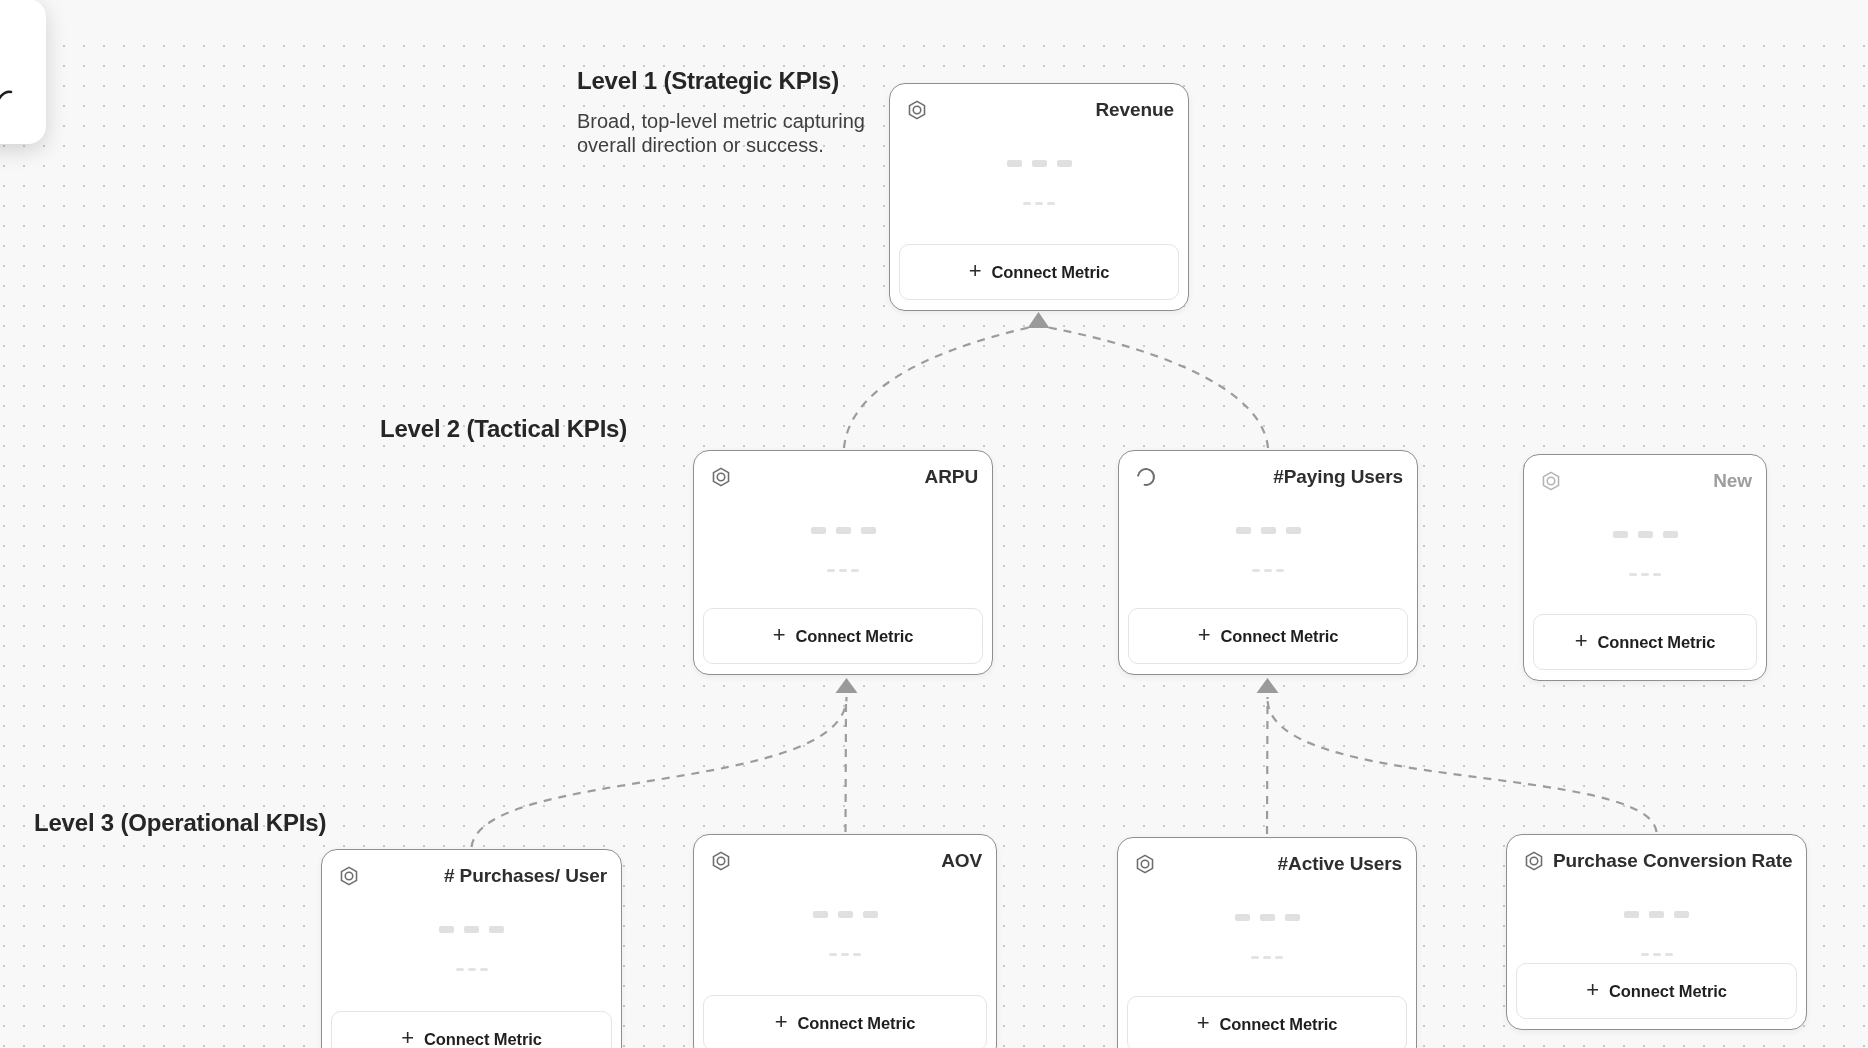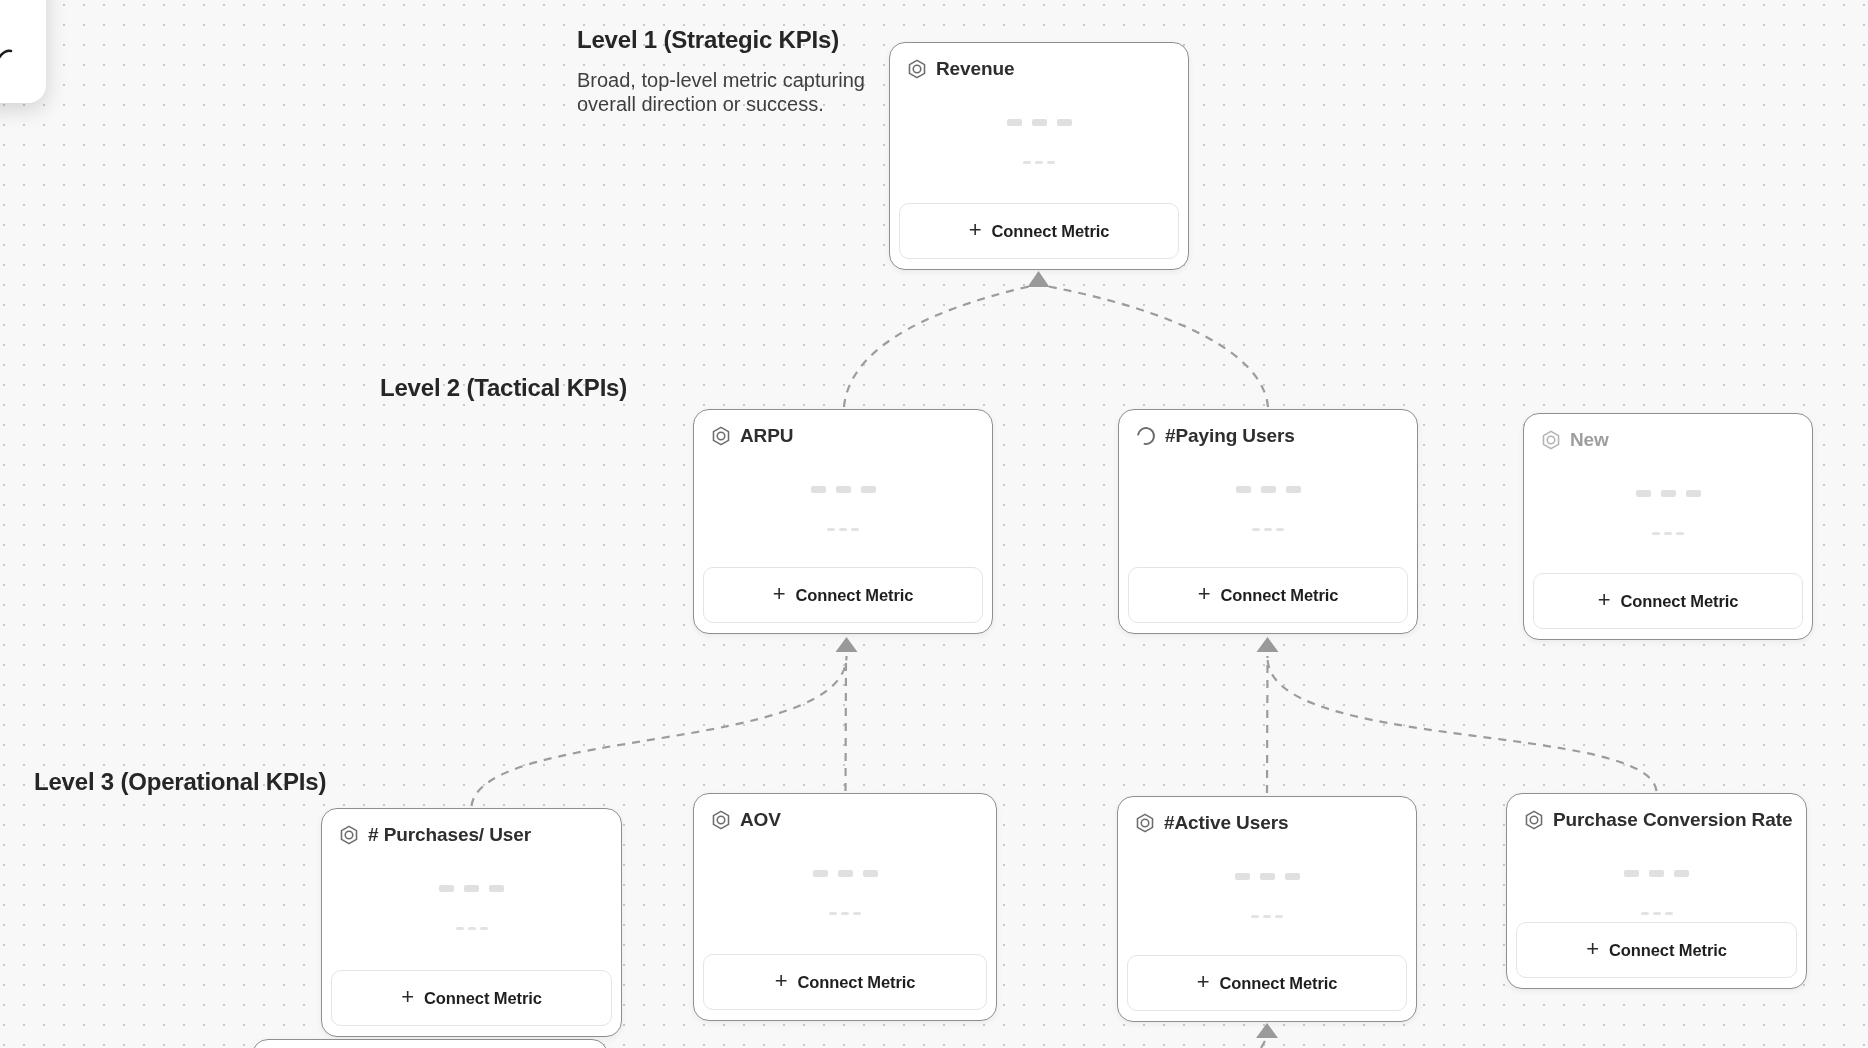--- a/index.html
+++ b/index.html
@@ -8,20 +8,21 @@
     font-family:"Liberation Sans", sans-serif;
     position:relative;
     background-color:#f8f8f8;
   }
   .canvas{
     position:absolute; inset:0;
     background-color:#f8f8f8;
     background-image:radial-gradient(circle, #c9c9c9 1.2px, transparent 1.3px);
     background-size:20px 20px;
     background-position:14px 15px;
+    margin-top:41px;
   }
   
   .section{ position:absolute; }
   .section h2{
     font-size:24px; font-weight:700; color:#262626; letter-spacing:-0.2px;
     white-space:nowrap;
   }
   .section p{
     margin-top:14px;
     font-size:20px; line-height:24px; color:#3f3f3f;
@@ -34,21 +35,21 @@
   
   .card{
     position:absolute;
     background:#fff;
     border:1.4px solid #8f8f8f;
     border-radius:16px;
     box-shadow:0 2px 6px rgba(0,0,0,0.06);
   }
   .card-head{
     position:absolute; left:16px; top:15px; right:14px;
-    display:flex; align-items:center; gap:8px;
+    display:flex; align-items:center; gap:8px;justify-content:space-between;
   }
   .icon{ width:22px; height:22px; flex:0 0 22px; color:#6d6d6d; display:inline-flex; }
   .icon svg{ width:22px; height:22px; display:block; }
   .card-title{
     font-size:19px; font-weight:700; color:#2e2e2e; letter-spacing:-0.1px;
     white-space:nowrap; overflow:hidden;
   }
   .card.muted .card-title{ color:#9e9e9e; }
   .card.muted .icon{ color:#b3b3b3; }
   .skel1{
@@ -70,21 +71,21 @@
   .connect .plus{
     font-size:22px; font-weight:400; color:#2b2b2b; margin-right:10px;
     position:relative; top:-1px;
   }
   .connect .lbl{ font-size:16.5px; font-weight:600; color:#1f1f1f; letter-spacing:-0.1px; }
 
   
   #card-revenue        { left:889px;  top:42px;  width:300px; height:228px; }
   #card-arpu           { left:693px;  top:409px; width:300px; height:225px; }
   #card-paying-users   { left:1118px; top:409px; width:300px; height:225px;padding-left:16px; }
-  #card-new            { left:1523px; top:413px; width:290px; height:227px; }
+  #card-new            { left:1523px; top:413px; width:244px; height:227px; }
   #card-purchases      { left:321px;  top:808px; width:301px; height:229px; }
   #card-aov            { left:693px;  top:793px; width:304px; height:228px; }
   #card-active-users   { left:1117px; top:796px; width:300px; height:226px; }
   #card-pcr            { left:1506px; top:793px; width:301px; height:196px; }
 
   
   #card-partial{
     left:252px; top:1039px; width:356px; height:40px;
   }
 

